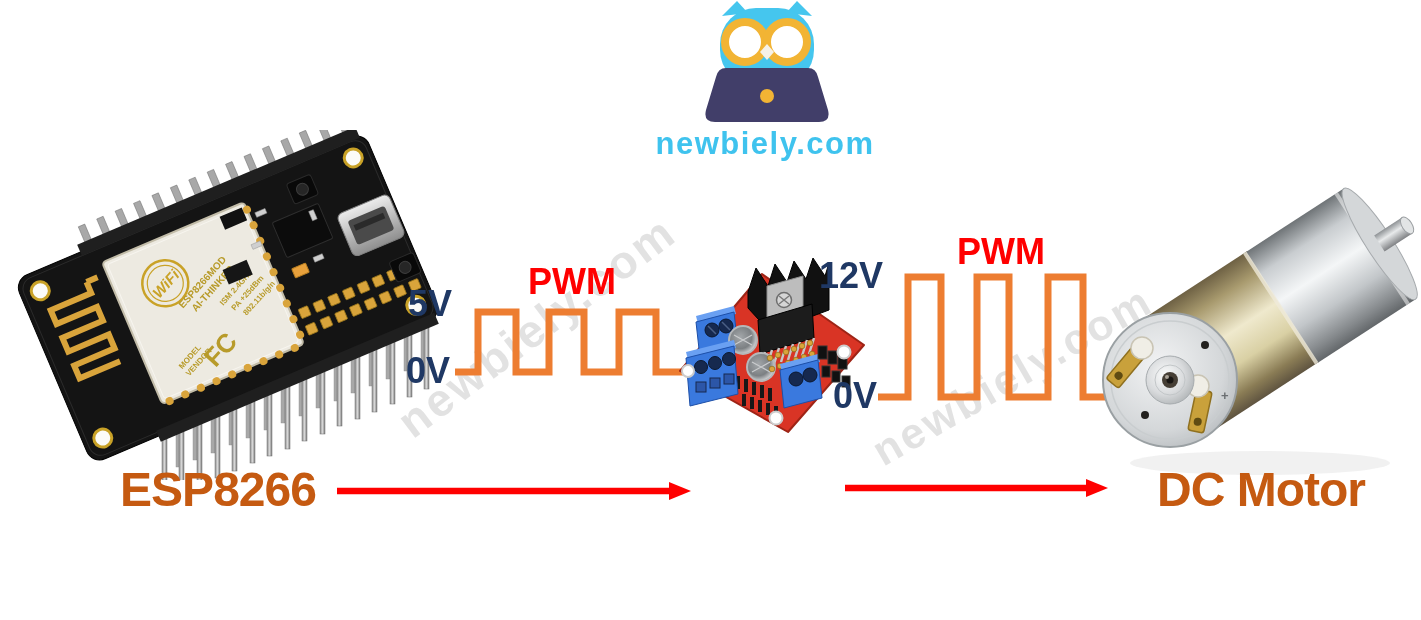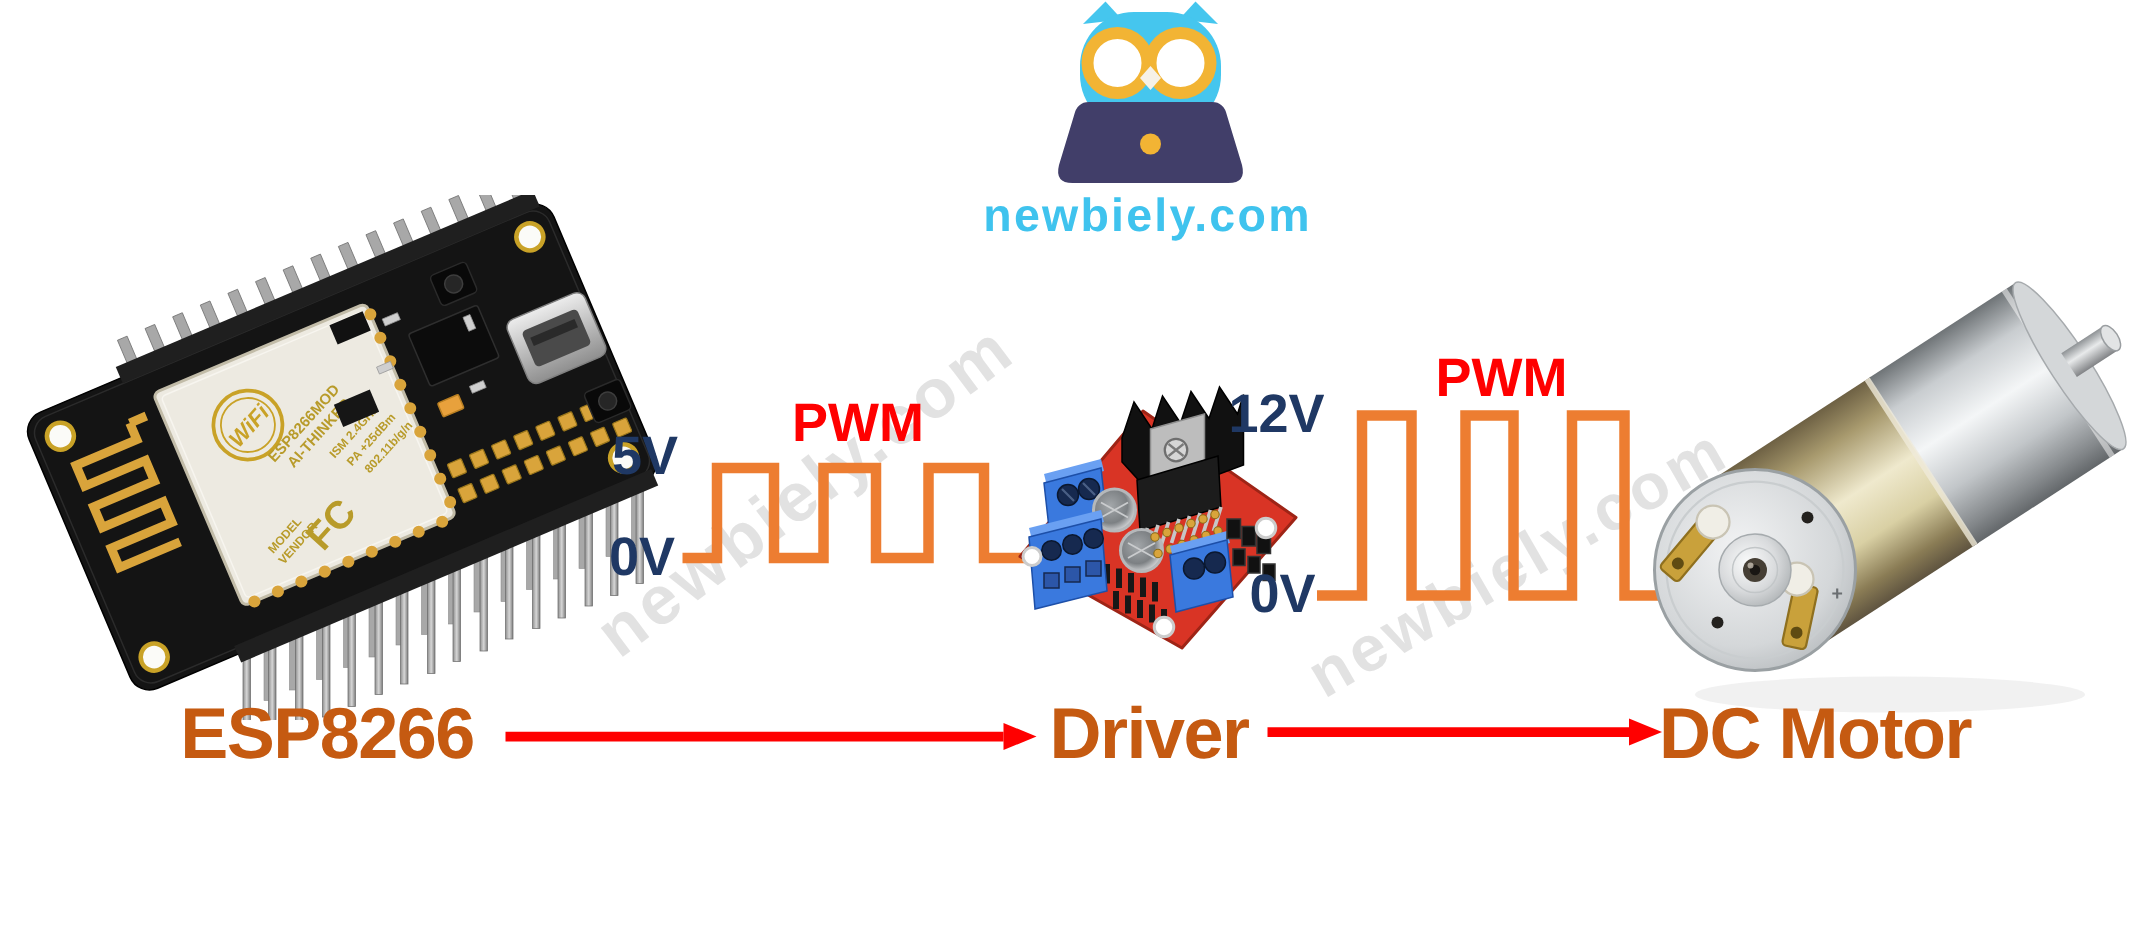--- a/index.html
+++ b/index.html
@@ -415,15 +415,14 @@
 
   <div class="pwm-label" style="left:572px;top:261px">PWM</div>
   <div class="v-label" style="left:452px;top:283px">5V</div>
   <div class="v-label" style="left:450px;top:350px">0V</div>
 
   <div class="pwm-label" style="left:1001px;top:231px">PWM</div>
   <div class="v-label" style="left:883px;top:255px">12V</div>
   <div class="v-label" style="left:877px;top:375px">0V</div>
 
   <div class="node-label" style="left:218px;top:462px">ESP8266</div>
-  <div class="node-label" style="left:766px;top:462px">Driver</div>
-  <div class="node-label" style="left:1210px;top:462px">DC Motor</div>
+  <div class="node-label" style="left:1261px;top:462px">DC Motor</div>
 </div>
 
 </body></html>

